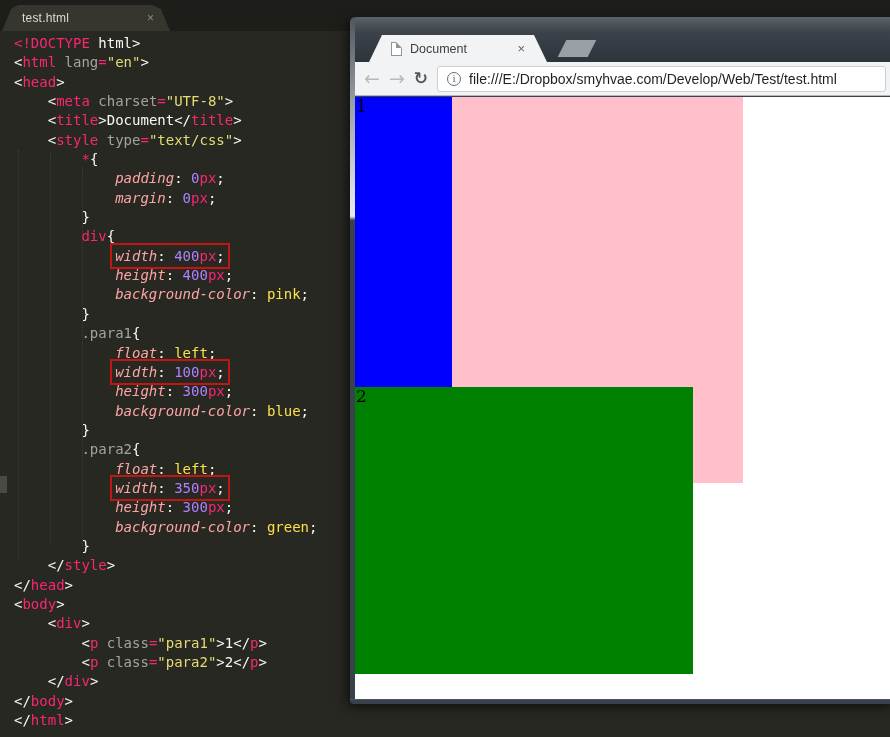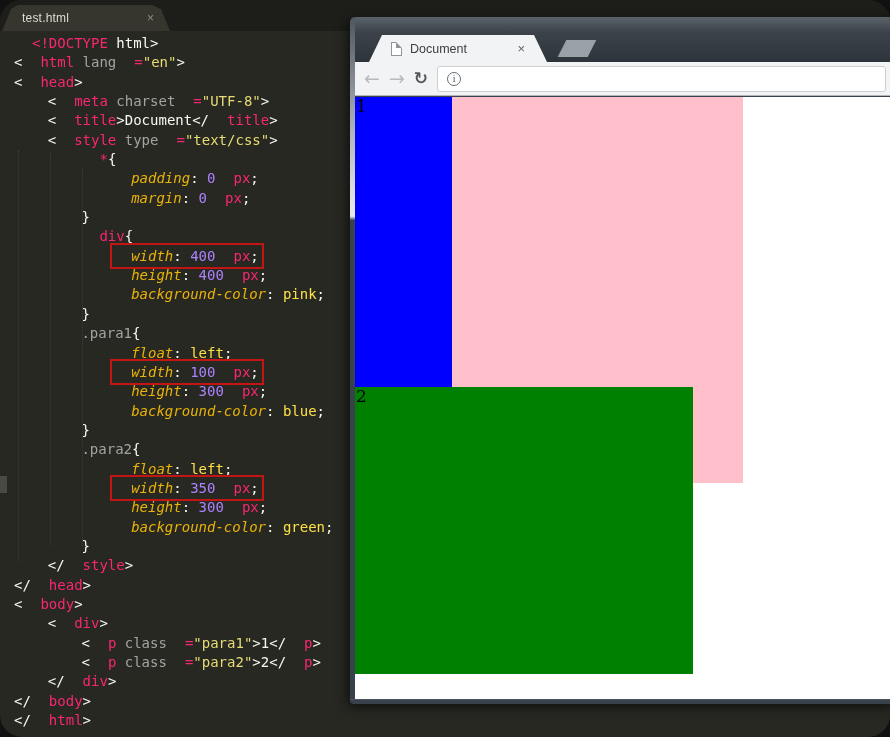--- a/index.html
+++ b/index.html
@@ -1,21 +1,20 @@
 <!DOCTYPE html>
 <html><head>
 <meta charset="utf-8">
 <style>
   * { margin:0; padding:0; box-sizing:border-box; }
   body { background:#111; }
   .screen {
     position:relative; width:890px; height:737px;
     background:#272822; overflow:hidden;
     font-family:"Liberation Sans", sans-serif;
-    border-radius:22px;
   }
 
   
   .ed-tabbar { position:absolute; left:0; top:0; width:890px; height:31px; background:#1d1d19; }
   .ed-tab {
     position:absolute; left:2px; top:5px; width:168px; height:26px;
     background:#36362f;
     clip-path:polygon(0 100%, 9px 4px, 16px 0, calc(100% - 18px) 0, calc(100% - 9px) 4px, 100% 100%);
     display:flex; align-items:center; padding:0 16px 0 20px;
   }
@@ -23,25 +22,25 @@
   .ed-tab-close { color:#8a8a80; font-size:12px; cursor:pointer; }
 
   .code {
     position:absolute; left:0; top:31px; width:350px;
     padding:3px 0 0 14px;
     font-family:"DejaVu Sans Mono", monospace;
     font-size:14px; line-height:19.35px; white-space:pre; color:#f8f8f2;
   }
   .line { height:19.35px; }
   .w  { color:#f8f8f2; }
-  .p  { color:#f92672;margin-left:18px; }
+  .p  { color:#f92672; }
   .g  { color:#a3a3a3; }
   .y  { color:#e6db74; }
   .c  { color:#fde047; }
-  .ci { color:#eab308; font-style:italic;margin-left:16px; }
+  .ci { color:#fca5a5; font-style:italic; }
   .n  { color:#ae81ff; }
   .redbox { outline:2px solid #c41515; outline-offset:3px; }
 
   .guide { position:absolute; border-left:1px dotted #3c3d34; width:0; }
   .g1 { left:18px; top:150px; height:412px; }
   .g2 { left:50px; top:152px; height:394px; }
   .g3 { left:82px; top:168px; height:378px; }
   .left-notch { position:absolute; left:0; top:476px; width:7px; height:17px; background:#4a4a42; }
 
   
@@ -130,20 +129,21 @@
       <span class="ch-tab-label">Document</span>
       <span class="ch-tab-close">×</span>
     </div>
 
     <div class="ch-toolbar">
       <span class="nav-ico nav-back">←</span>
       <span class="nav-ico nav-fwd">→</span>
       <span class="nav-ico nav-reload">↻</span>
       <div class="omnibox">
         <span class="info-icon">i</span>
+        <span class="url-text">file:///E:/Dropbox/smyhvae.com/Develop/Web/Test/test.html</span>
       </div>
     </div>
 
     <div class="ch-view">
       <div class="box-pink"></div>
       <div class="box-blue">
         <span class="page-label">1</span>
       </div>
       <div class="box-green">
         <span class="page-label">2</span>

